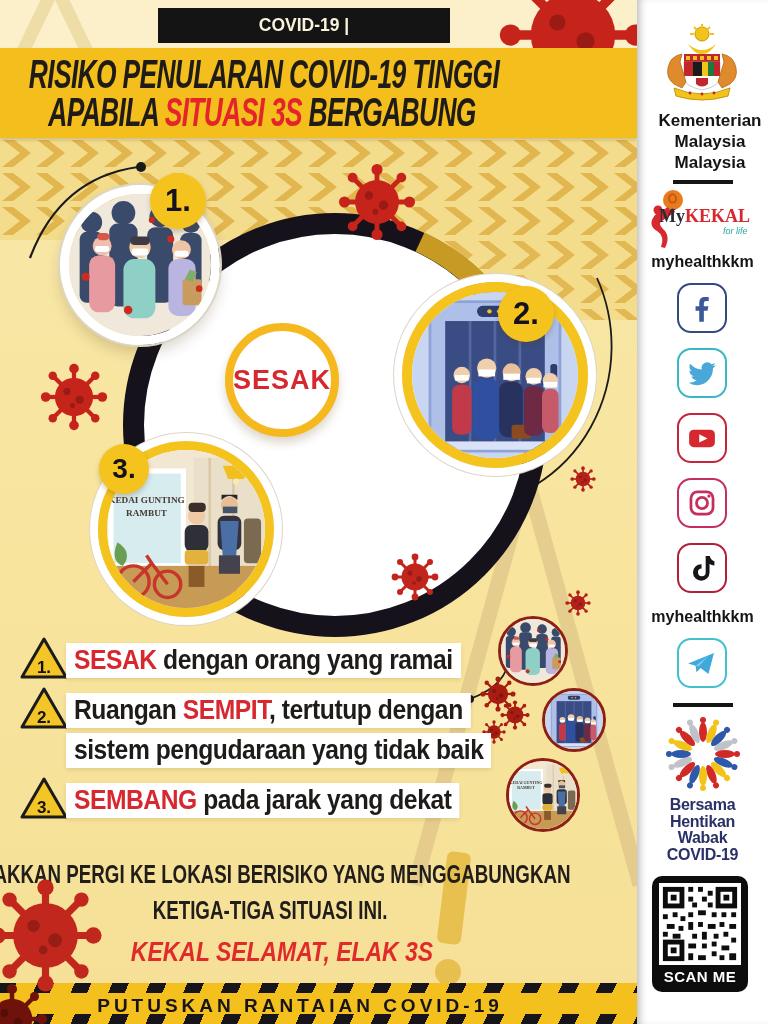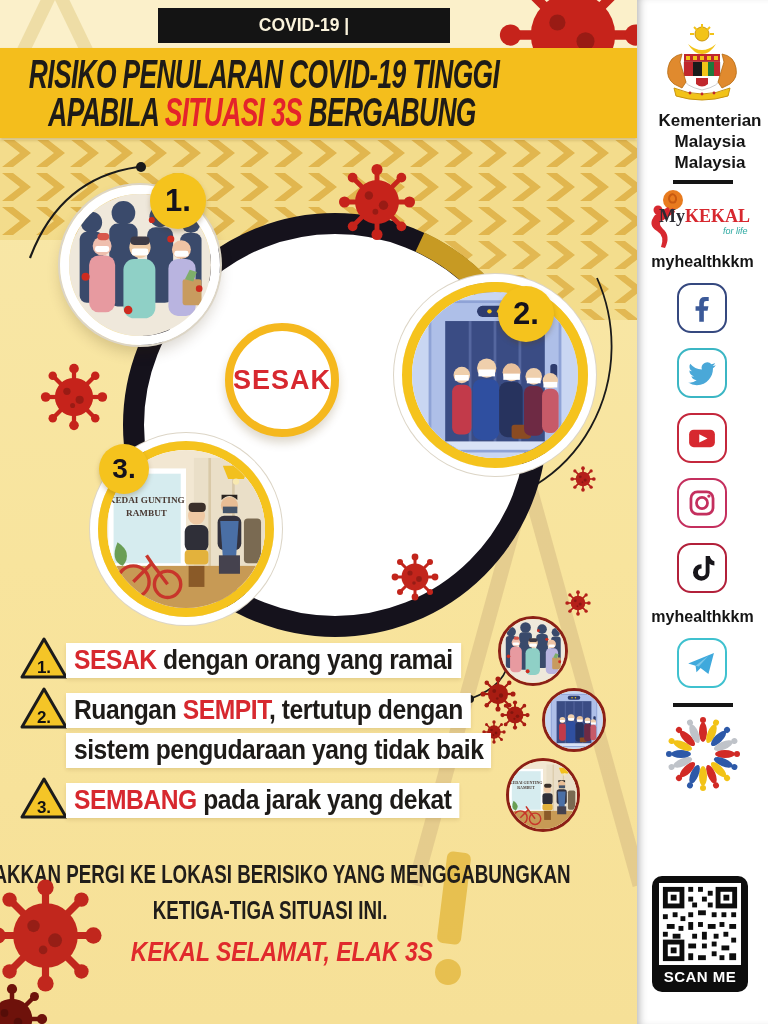--- a/index.html
+++ b/index.html
@@ -366,20 +366,25 @@
     <div class="warn" style="top:896px">KETIGA-TIGA SITUASI INI.</div>
     <div class="tagline">KEKAL SELAMAT, ELAK 3S</div>
 
     <svg class="virus" style="left:-12px;top:878px;width:115px;height:115px;color:#C1271D;z-index:9">
         <use href="#virus"></use>
       </svg>
     <svg class="virus" style="left:-24px;top:983px;width:72px;height:72px;color:#6E120B;z-index:9">
         <use href="#virus"></use>
       </svg>
 
+    <div class="footer">
+      <div class="stripe" style="top:0"></div>
+      <div class="ftext">PUTUSKAN RANTAIAN COVID-19</div>
+      <div class="stripe" style="bottom:0"></div>
+    </div>
   </div>
 
   <div class="sidebar">
 
     <svg class="abs" style="left:15px;top:24px" width="100" height="80" viewBox="0 0 100 80">
       <circle cx="50" cy="10" r="7" fill="#F2C318" stroke="#C89410" stroke-width="1"></circle>
       <g stroke="#F2C318" stroke-width="2">
         <line x1="50" y1="0" x2="50" y2="4"></line>
           <line x1="42" y1="3" x2="45" y2="6"></line>
           <line x1="58" y1="3" x2="55" y2="6"></line>
@@ -534,20 +539,26 @@
             <circle cx="0" cy="-34" r="3" fill="#D12A26"></circle>
             <ellipse cx="0" cy="-22" rx="4" ry="10" fill="#D12A26"></ellipse>
           </g>
         <g transform="rotate(337.5)">
             <circle cx="0" cy="-34" r="3" fill="#BFC3C9"></circle>
             <ellipse cx="0" cy="-22" rx="4" ry="10" fill="#BFC3C9"></ellipse>
           </g>
       </g>
     </svg>
 
+    <div class="campaign">
+      <div>Bersama</div>
+      <div>Hentikan</div>
+      <div>Wabak</div>
+      <div>COVID-19</div>
+    </div>
   </div>
 
   <div class="qr">
     <div class="white">
       <svg viewBox="0 0 84 84" width="82" height="82">
         <g fill="#0D0D0D">
           <rect x="4" y="4" width="22" height="22"></rect>
             <rect x="58" y="4" width="22" height="22"></rect>
             <rect x="4" y="58" width="22" height="22"></rect>
           <rect x="30" y="4" width="5" height="5"></rect>

